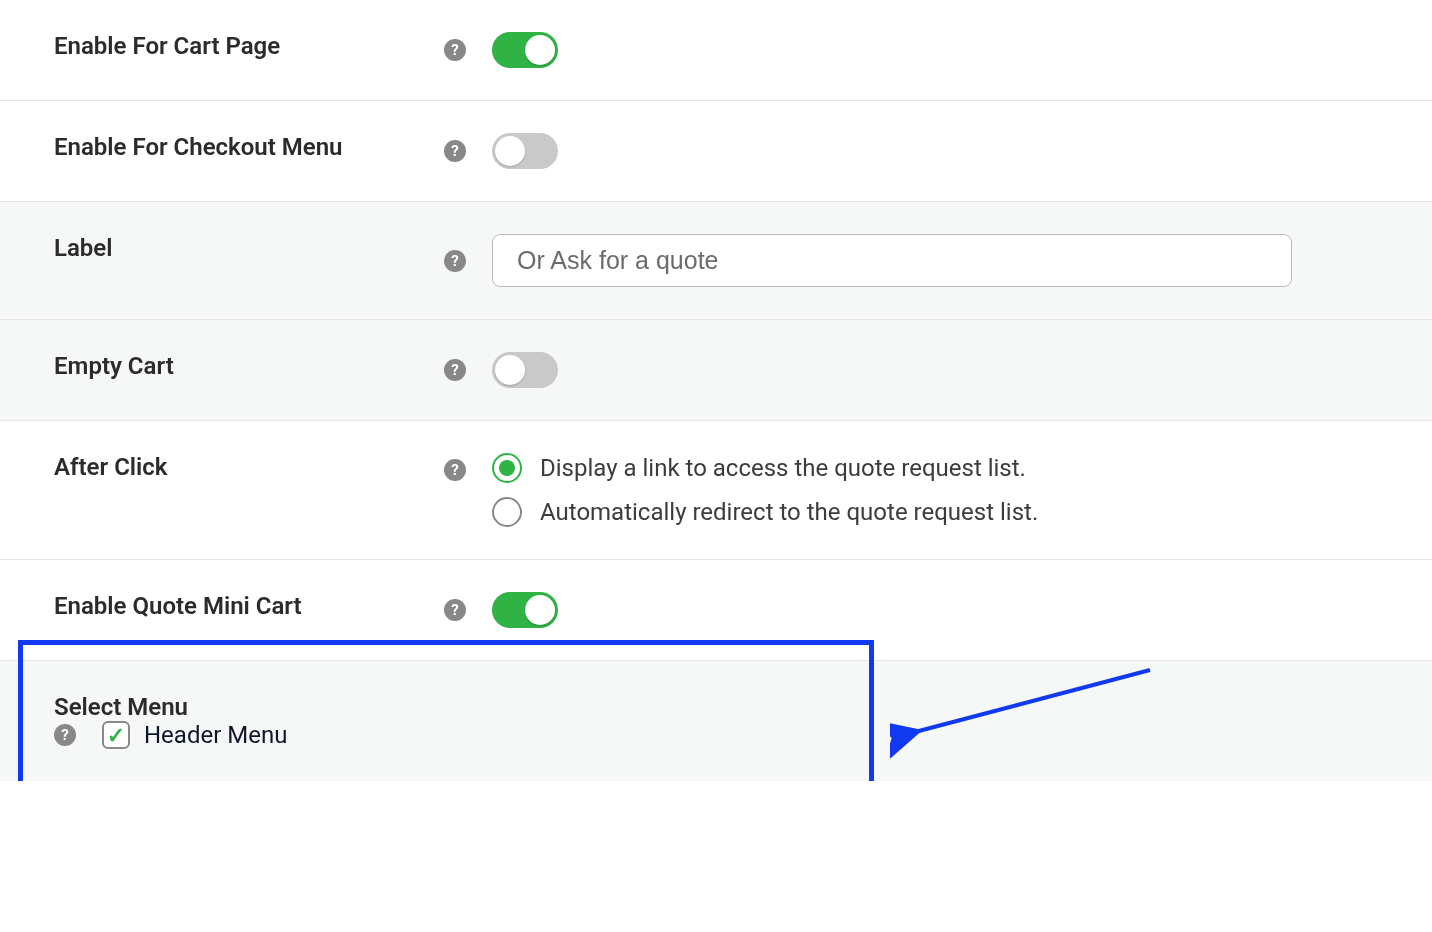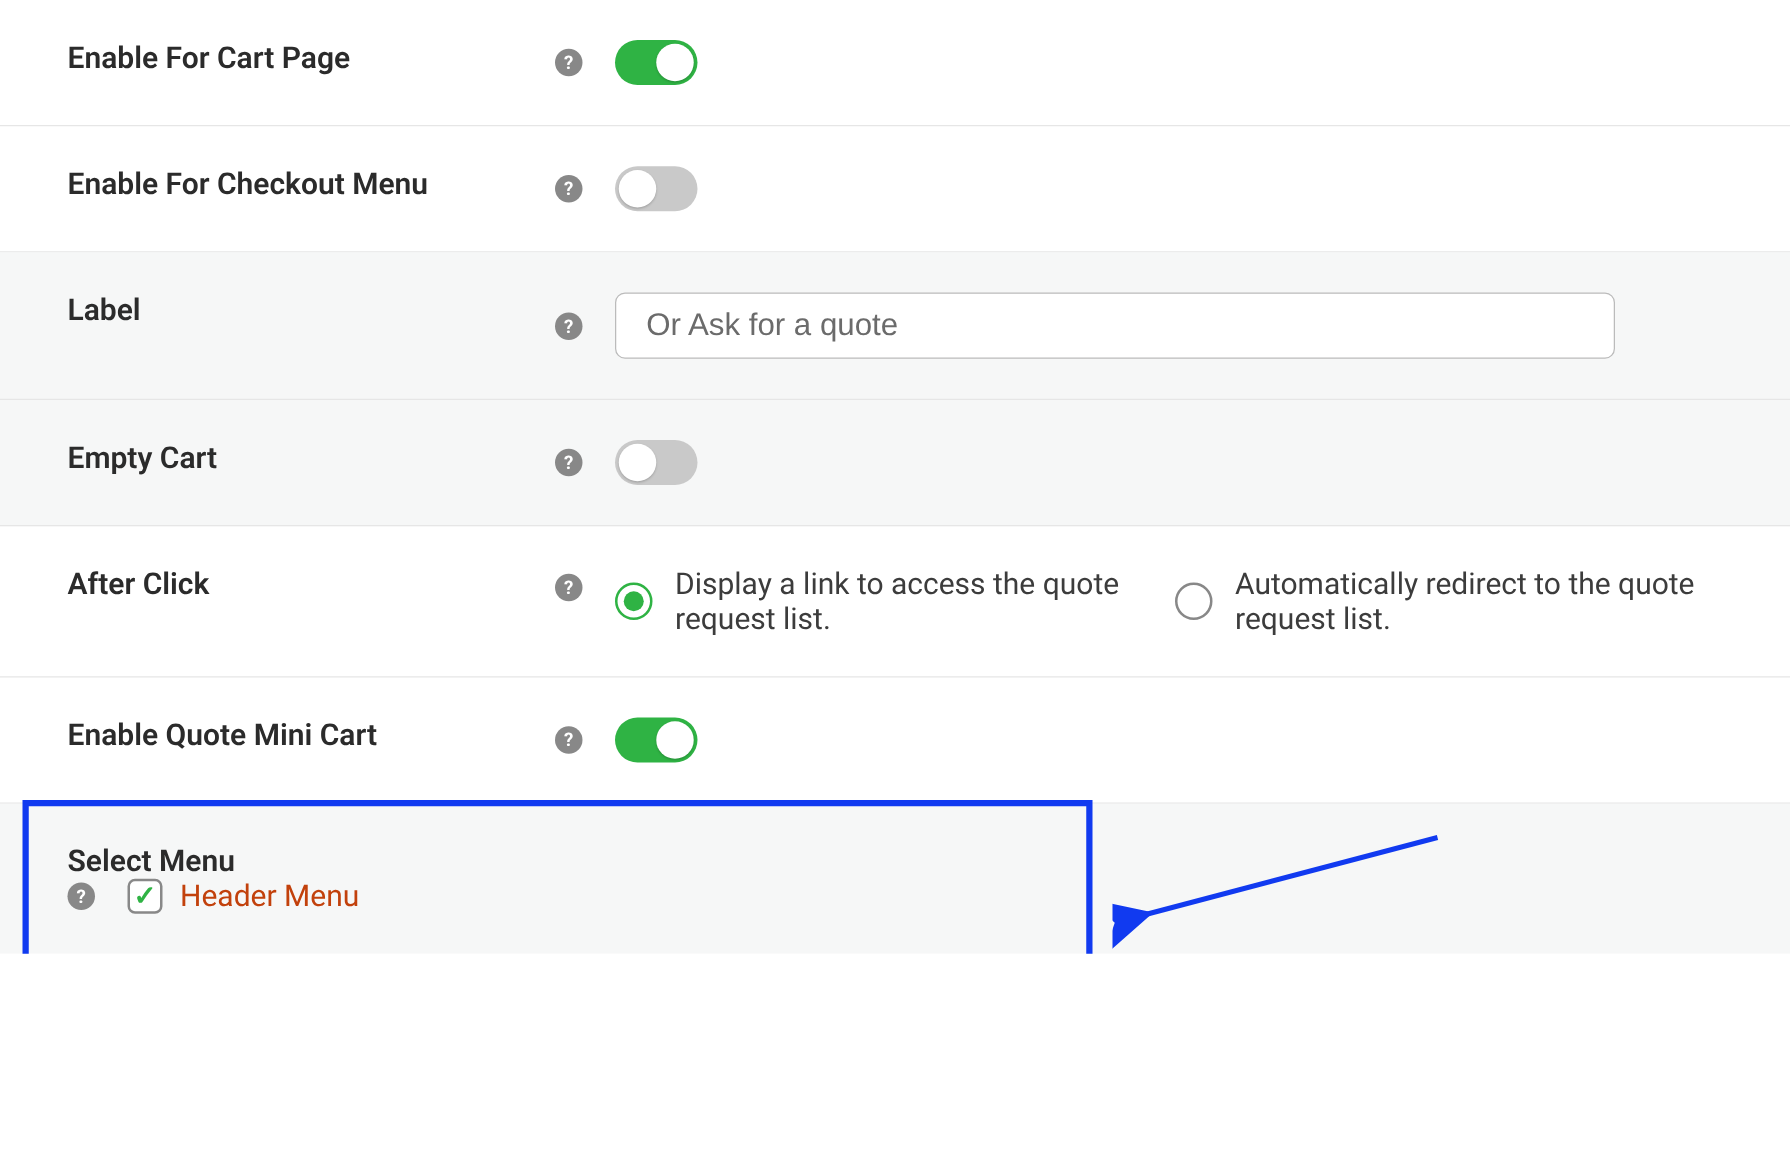--- a/index.html
+++ b/index.html
@@ -40,40 +40,40 @@
       box-shadow: 0 1px 2px rgba(0,0,0,.2);
     }
     .toggle.on { background: #2fb344; }
     .toggle.on::after { left: auto; right: 3px; }
     .text-input {
       flex: 1; height: 53px; border: 1px solid #bbb; border-radius: 8px;
       padding: 0 24px; font-size: 25px; color: #4a4a4a; background: #fff;
       outline: none; max-width: 800px;
     }
     .text-input::placeholder { color: #6b6b6b; }
-    .radio-group { display: flex; flex-direction: row; gap: 14px; }
+    .radio-group { display: flex; flex-direction: column; gap: 14px; }
     .radio-line { display: flex; align-items: center; gap: 18px; cursor: pointer; }
     .radio {
       width: 30px; height: 30px; border: 2px solid #888; border-radius: 50%;
       display: flex; align-items: center; justify-content: center; flex-shrink: 0;
     }
     .radio.checked { border-color: #2fb344; }
     .radio.checked::after {
       content: ""; width: 16px; height: 16px; border-radius: 50%; background: #2fb344;
     }
     .radio-label { font-size: 24px; color: #3c3c3c; }
     .checkbox {
       width: 28px; height: 28px; border: 2px solid #888; border-radius: 6px;
       display: flex; align-items: center; justify-content: center; flex-shrink: 0;
       background: #fff; cursor: pointer;
     }
     .checkbox.checked::after {
       content: "✓"; color: #2fb344; font-size: 22px; font-weight: 700;
     }
-    .checkbox-label { font-size: 24px; color: #c2410c; }
+    .checkbox-label { font-size: 24px; color: #0f172a; }
     .highlight-box {
       position: absolute; border: 5px solid #113af0;
       left: 18px; top: 640px; width: 856px; height: 260px;
       pointer-events: none;
     }
     .arrow-svg { position: absolute; left: 890px; top: 660px; pointer-events: none; }
     .ctrl-col { display: flex; align-items: flex-start; gap: 26px; flex: 1; padding-right: 48px; }
     .check-line { display: flex; align-items: center; gap: 14px; }
   </style>
 </head>

